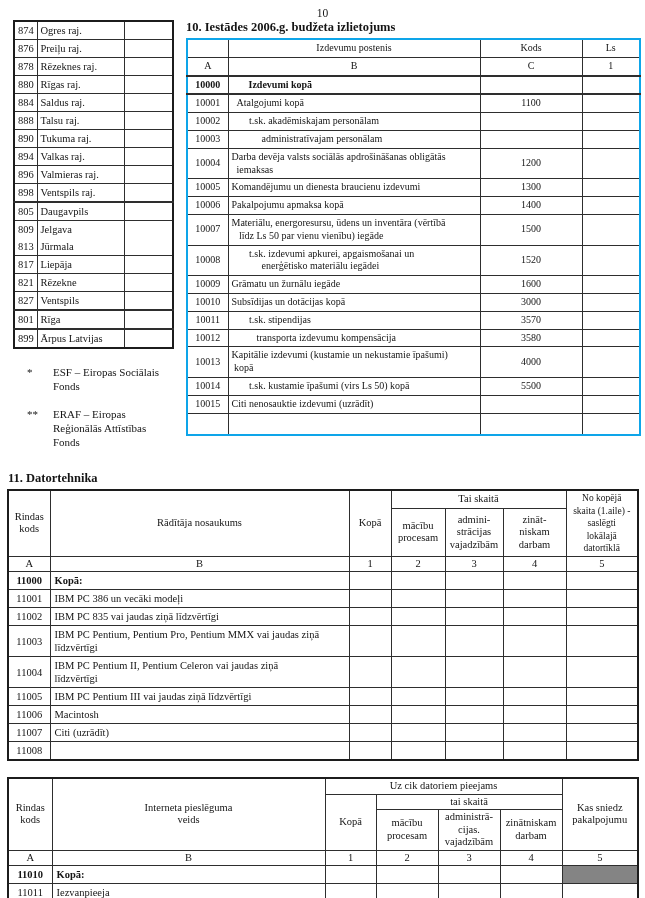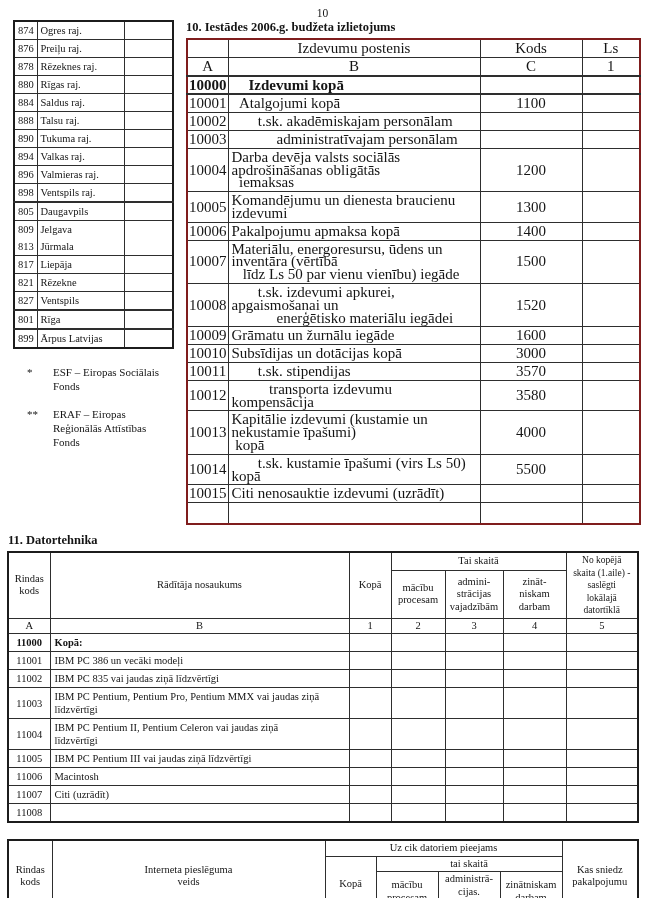--- a/index.html
+++ b/index.html
@@ -18,21 +18,21 @@
   .lt { width:159px; border:2px solid #1c1c1c; font-size:10.5px; }
   .lt td { line-height:13px; padding:2px 1px; }
   .lt .c0 { text-align:center; }
   .lt .c1 { padding-left:3px; }
   .lt .nb td { border-bottom-style:hidden; }
   .lt .nt td { border-top-style:hidden; }
   .lt .gt td { border-top-width:2px; }
 
   
   .sect-title { font-weight:bold; font-size:12.5px; line-height:15px; }
-  .bt { width:453px; border:2px solid #7f1d1d; font-size:15px; margin-top:3px; }
+  .bt { width:453px; border:2px solid #0ea5e9; font-size:10px; margin-top:3px; }
   .bt td, .bt th { line-height:12.8px; padding:2px 3px; }
   .bt th { text-align:center; padding:2px 1px; }
   .bt .code { text-align:center; padding:2px 0; }
   .bt .kods { text-align:center; }
   .pre { white-space:pre-wrap; }
   .brow td { font-weight:bold; }
   .tt td { border-top-width:2px; }
   .tb td { border-bottom-width:2px;padding-left:20px; }
   .bt .emptyrow td { height:16px; }
 

